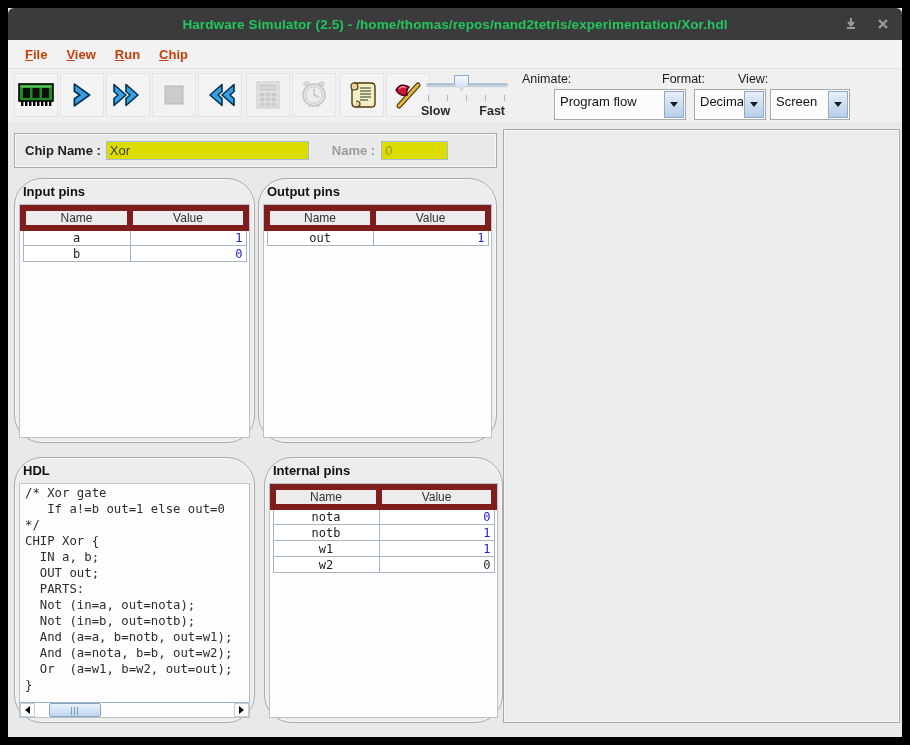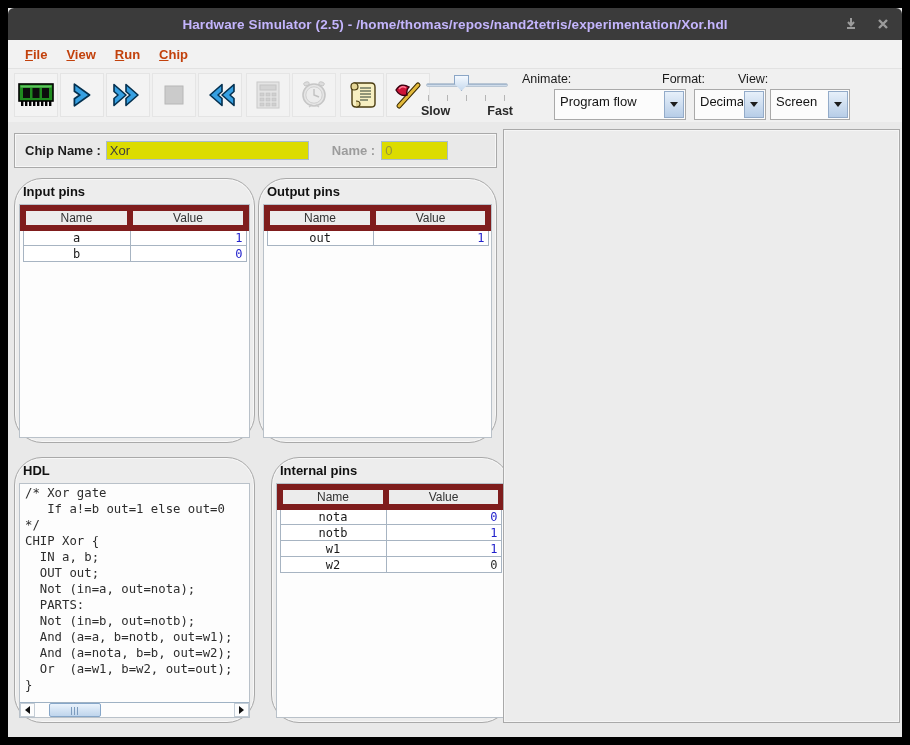--- a/index.html
+++ b/index.html
@@ -4,21 +4,21 @@
 <style>
   * { margin:0; padding:0; box-sizing:border-box; }
   html,body { width:910px; height:745px; }
   body { background:#000; position:relative; font-family:"Liberation Sans",sans-serif; overflow:hidden; }
 
   .window { position:absolute; left:8px; top:8px; width:894px; height:729px; background:#e9e9e9; }
 
   
   .titlebar { height:32px; background:#3b3b3b; border-radius:6px 6px 0 0; position:relative;
               display:flex; align-items:center; justify-content:center; }
-  .title { color:#c4b5fd; font-weight:bold; font-size:13.5px; letter-spacing:.1px; }
+  .title { color:#22c55e; font-weight:bold; font-size:13.5px; letter-spacing:.1px; }
   .win-controls { position:absolute; right:10px; top:0; height:32px; display:flex; align-items:center; gap:14px; }
   .win-btn { width:18px; height:18px; display:flex; align-items:center; justify-content:center; cursor:default; }
 
   
   .menubar { height:28px; background:#f2f2f2; display:flex; align-items:center; padding-left:8px; }
   .menu-item { display:inline-block; padding:4px 10px 4px 9px; font-size:13px; font-weight:bold; color:#c2410c; }
   .menu-item::first-letter { text-decoration:underline; }
 
   
   .toolbar { height:54px; background:#f0f0f0; border-top:1px solid #e2e2e2; position:relative; }
@@ -28,21 +28,21 @@
 
   
   .slider { position:absolute; left:410px; top:2px; width:102px; height:50px; }
   .sl-track { position:absolute; left:8px; right:12px; top:12px; height:4px;
               background:linear-gradient(#8fa6c0,#e4eef8); border:1px solid #b9c6d4; border-radius:2px; }
   .sl-thumb { position:absolute; left:36px; top:4px; width:15px; height:16px;
               background:linear-gradient(#f4f9ff,#c7daee); border:1px solid #8ba6c6;
               clip-path:polygon(0 0,100% 0,100% 52%,50% 100%,0 52%); }
   .sl-ticks { position:absolute; top:24px; left:10px; right:14px; height:6px;
               background:repeating-linear-gradient(to right,#b5b5b5 0 1px,transparent 1px 19px); }
-  .sl-labels { position:absolute; bottom:3px; left:0; right:4px; display:flex; justify-content:space-between;
+  .sl-labels { position:absolute; bottom:3px; left:0; right:12px; display:flex; justify-content:space-between;
                font-weight:bold; font-size:12.5px; color:#2a2a2a; padding:0 3px; }
 
   
   .combo-group { position:absolute; top:3px; }
   .cg-label { font-size:12.5px; color:#1a1a1a; margin-bottom:3px; }
   .combo { height:31px; background:#fcfcfc; border:1px solid #a9a9a9; display:flex; align-items:stretch;margin-left:32px; }
   .combo-text { flex:1; font-size:13px; padding:4px 5px 0 5px; color:#141414; white-space:nowrap; overflow:hidden; }
   .combo-arrow { width:20px; margin:1px; background:linear-gradient(#e7f0fa,#b7cde7);
                  border:1px solid #93abc9; display:flex; align-items:center; justify-content:center; }
   .combo-arrow i { width:0; height:0; border-left:4px solid transparent; border-right:4px solid transparent;
@@ -329,43 +329,43 @@
     <div class="panel etched" style="left:6px; top:335px; width:241px; height:266px;">
       <div class="panel-title">HDL</div>
       <div class="panel-body">
         <div class="code">
           <div class="code-line">/* Xor gate</div>
           <div class="code-line">   If a!=b out=1 else out=0</div>
           <div class="code-line">*/</div>
           <div class="code-line">CHIP Xor {</div>
           <div class="code-line">  IN a, b;</div>
           <div class="code-line">  OUT out;</div>
+          <div class="code-line">  PARTS:</div>
           <div class="code-line">  Not (in=a, out=nota);</div>
-          <div class="code-line">  PARTS:</div>
           <div class="code-line">  Not (in=b, out=notb);</div>
           <div class="code-line">  And (a=a, b=notb, out=w1);</div>
           <div class="code-line">  And (a=nota, b=b, out=w2);</div>
           <div class="code-line">  Or  (a=w1, b=w2, out=out);</div>
           <div class="code-line">}</div>
         </div>
         <div class="hscroll">
           <div class="hs-btn hs-left">
               <i></i>
             </div>
           <div class="hs-track">
             <div class="hs-thumb"></div>
           </div>
           <div class="hs-btn hs-right">
               <i></i>
             </div>
         </div>
       </div>
     </div>
 
-    <div class="panel etched" style="left:263px; top:335px; width:239px; height:266px;">
+    <div class="panel etched" style="left:256px; top:335px; width:239px; height:266px;">
       <div class="panel-title">Internal pins</div>
       <div class="panel-body">
         <table class="pins">
           <colgroup>
               <col style="width:48%">
               <col style="width:52%">
             </colgroup>
           <tbody>
               <tr>
             <th>Name</th>

